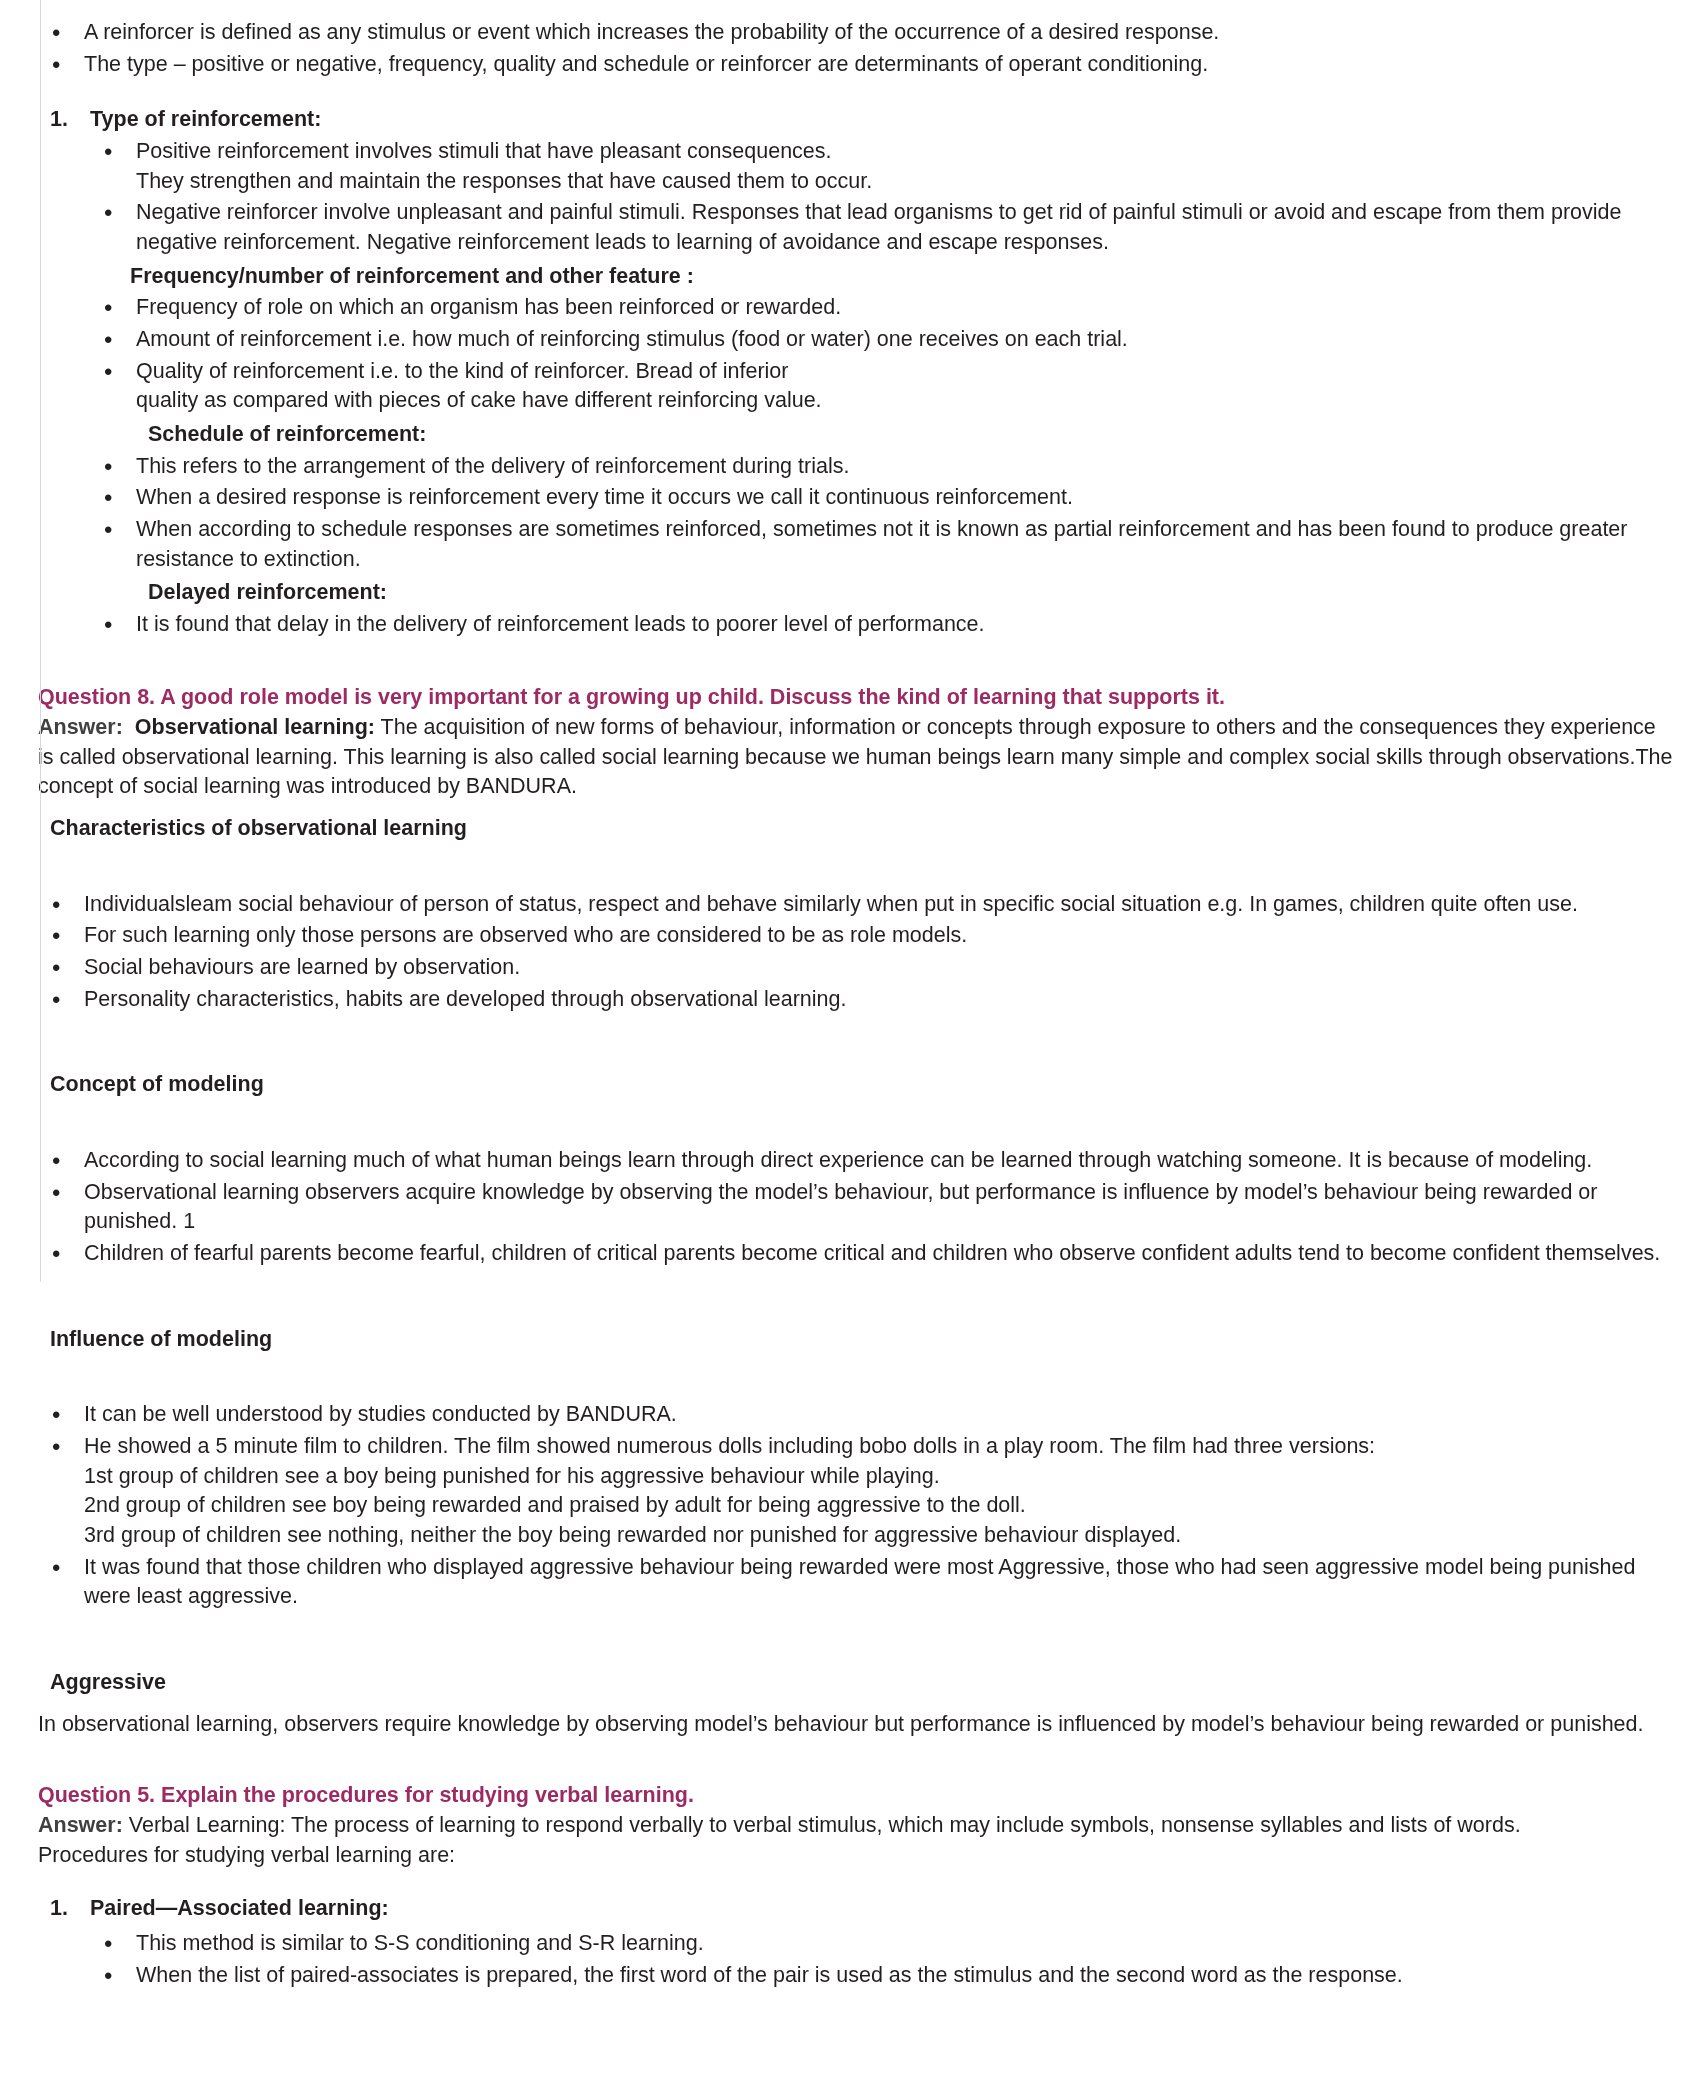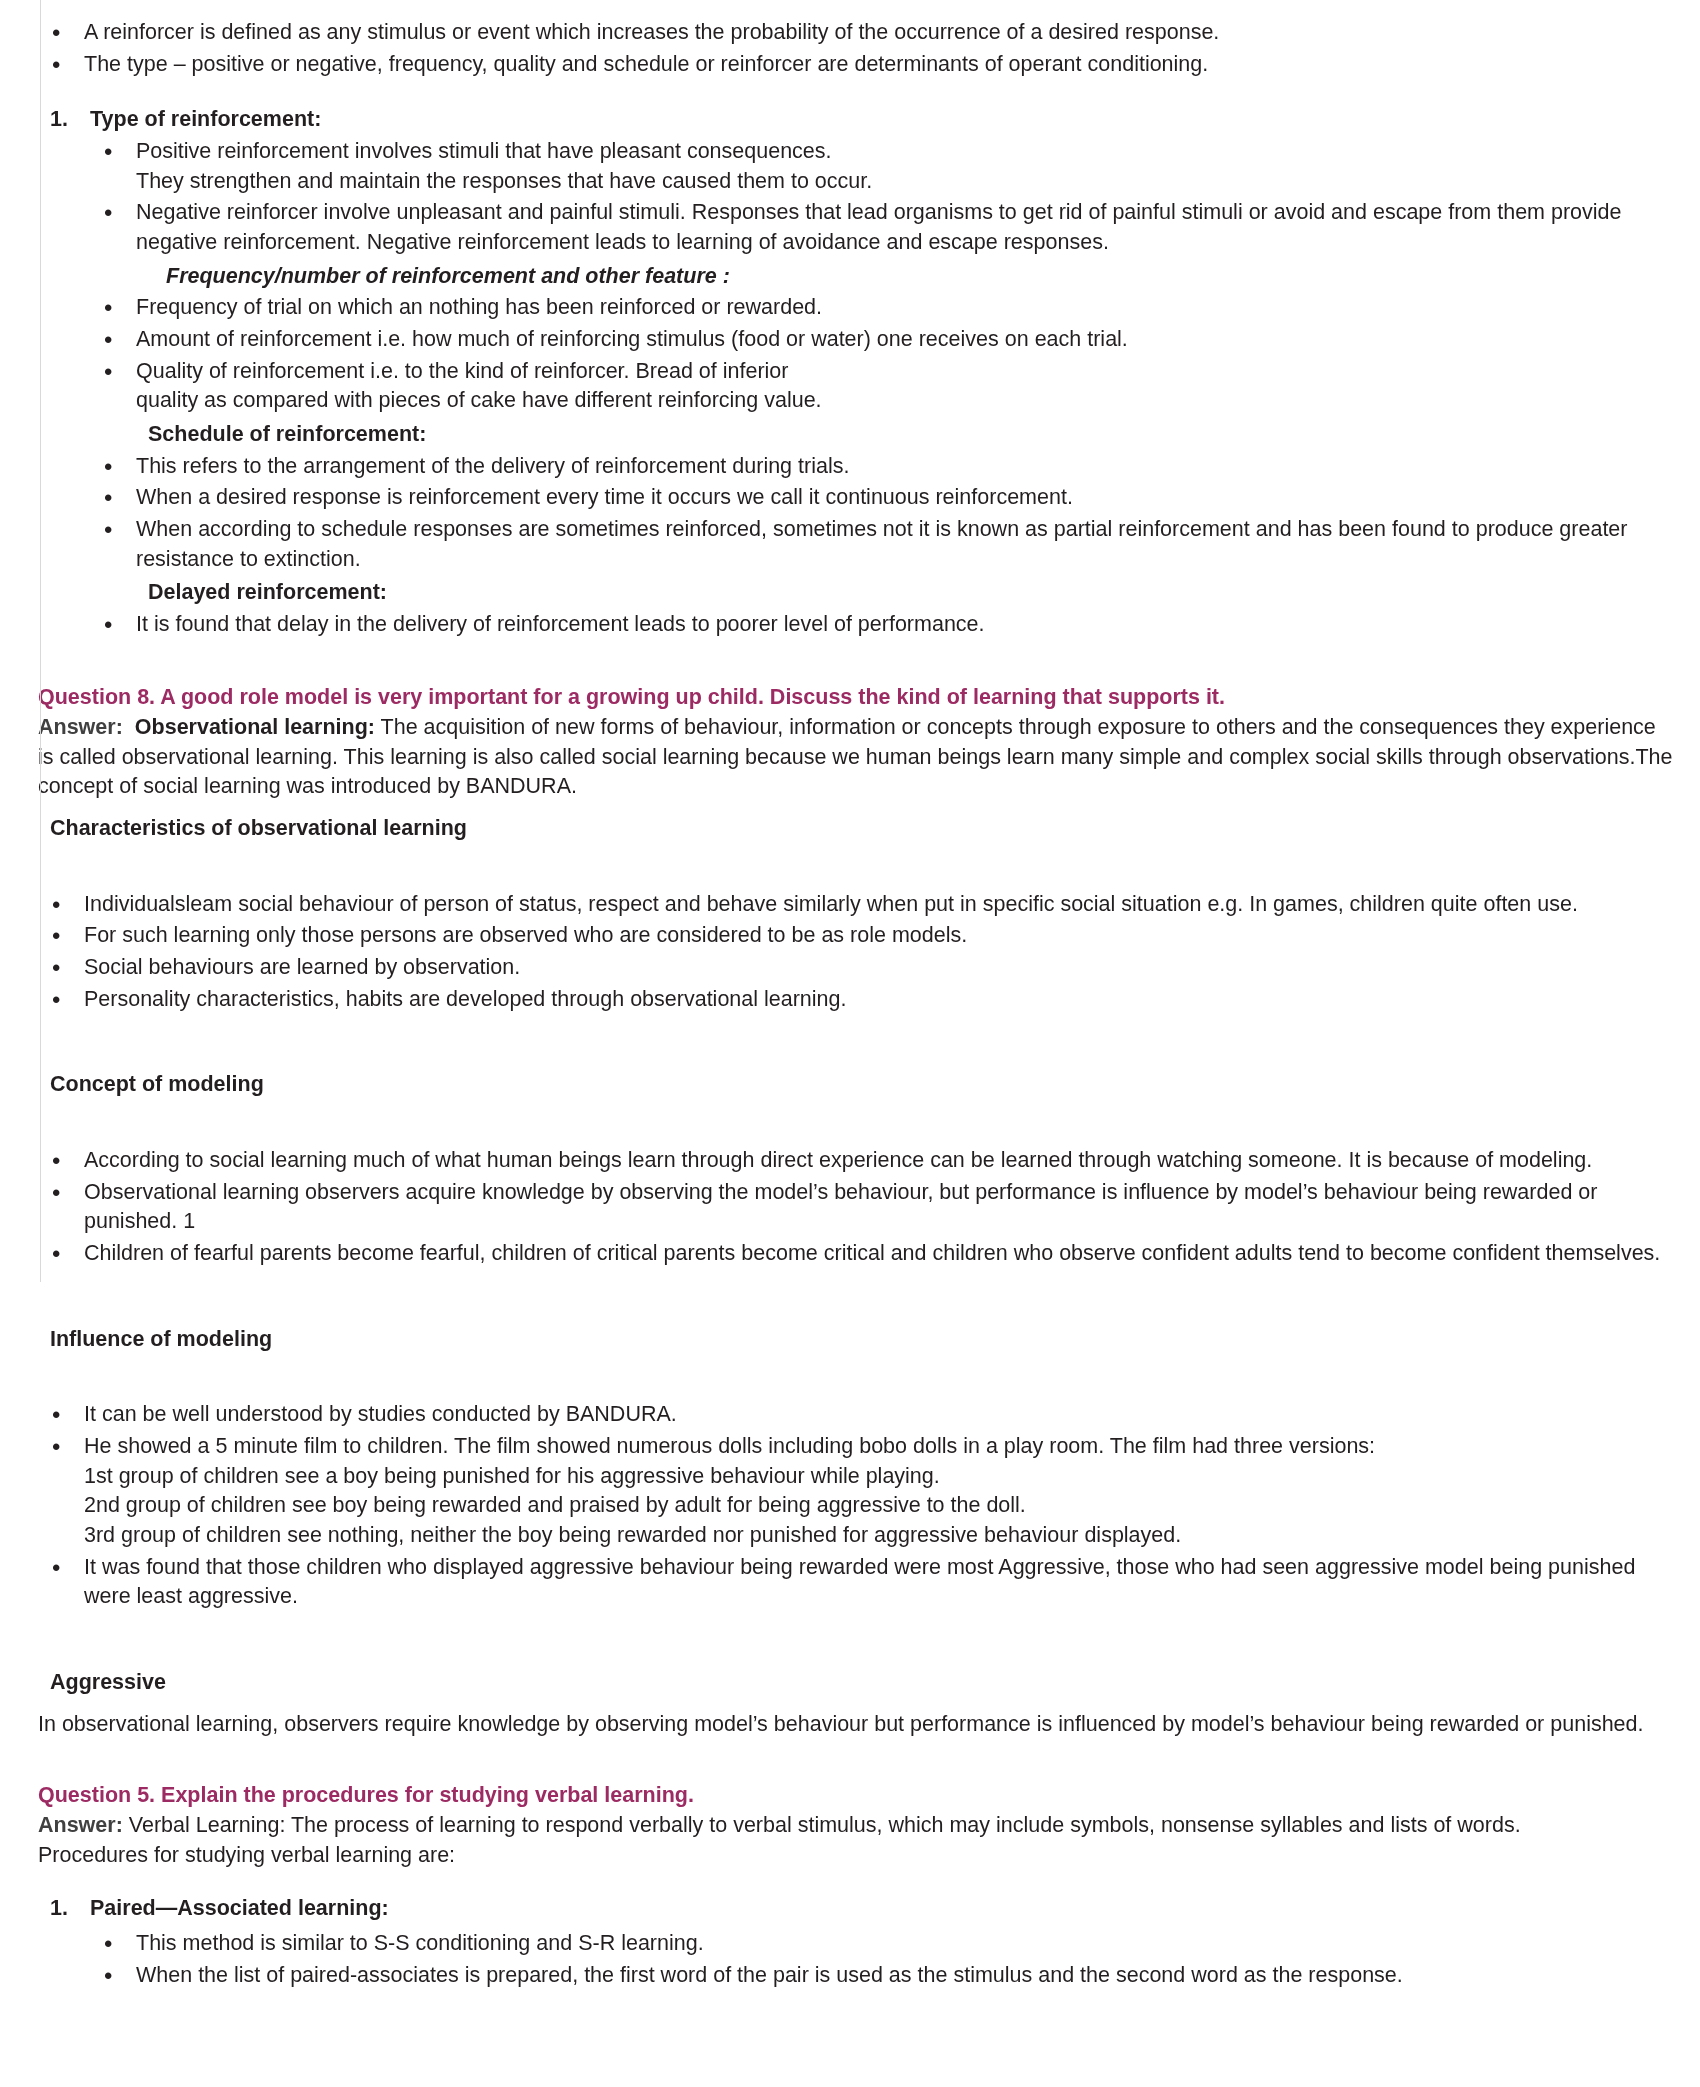--- a/index.html
+++ b/index.html
@@ -116,24 +116,24 @@
   <ol class="num">
     <li>
       <div class="b">Type of reinforcement:</div>
 
       <ul class="bul lvl2 indent-1" style="margin-top:2px;">
         <li><span style="white-space:pre-line">Positive reinforcement involves stimuli that have pleasant consequences.
 They strengthen and maintain the responses that have caused them to occur.</span></li>
         <li><span>Negative reinforcer involve unpleasant and painful stimuli. Responses that lead organisms to get rid of painful stimuli or avoid and escape from them provide negative reinforcement. Negative reinforcement leads to learning of avoidance and escape responses.</span></li>
       </ul>
 
-      <div class="sub-head indent-1" style="margin-left:76px;font-style:italic;">Frequency/number of reinforcement and other feature :</div>
+      <div class="sub-head indent-1" style="margin-left:40px;">Frequency/number of reinforcement and other feature :</div>
 
       <ul class="bul lvl2 indent-1">
-        <li><span>Frequency of trial on which an nothing has been reinforced or rewarded.</span></li>
+        <li><span>Frequency of role on which an organism has been reinforced or rewarded.</span></li>
         <li><span>Amount of reinforcement i.e. how much of reinforcing stimulus (food or water) one receives on each trial.</span></li>
         <li><span style="white-space:pre-line"> Quality of reinforcement i.e. to the kind of reinforcer. Bread of inferior
 quality as compared with pieces of cake have different reinforcing value.</span></li>
       </ul>
 
       <div class="sub-head indent-1" style="margin-left:58px;">Schedule of reinforcement:</div>
 
       <ul class="bul lvl2 indent-1">
         <li><span>This refers to the arrangement of the delivery of reinforcement during trials.</span></li>
         <li><span>When a desired response is reinforcement every time it occurs we call it continuous reinforcement.</span></li>

